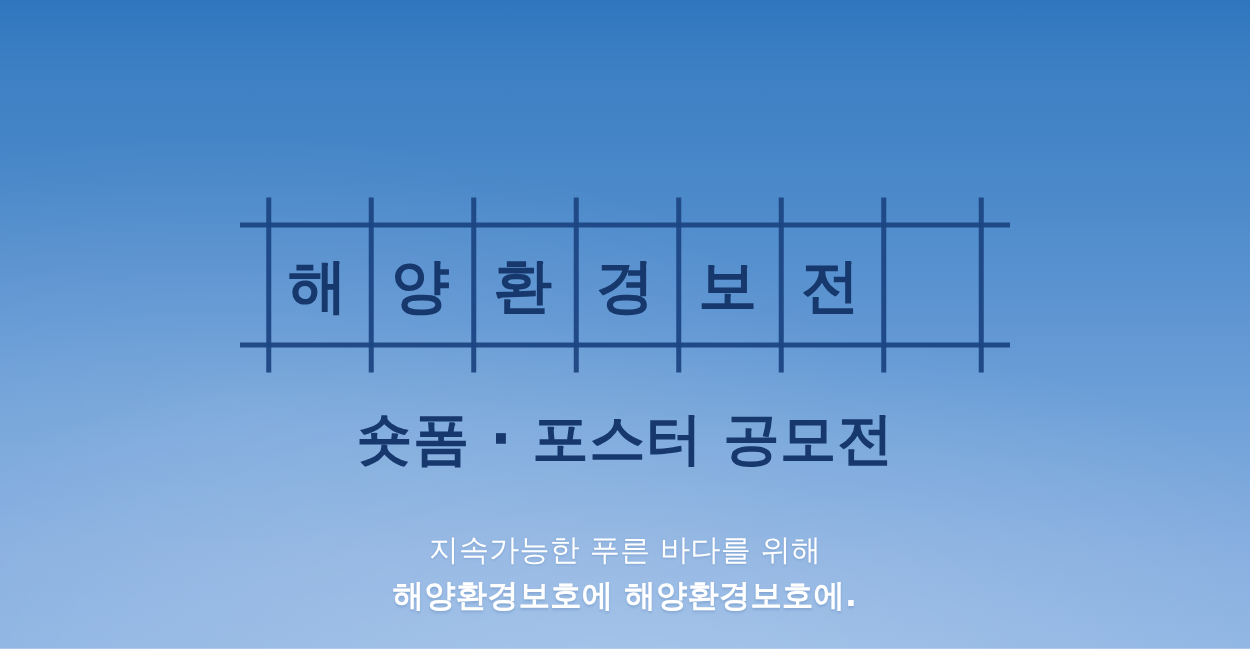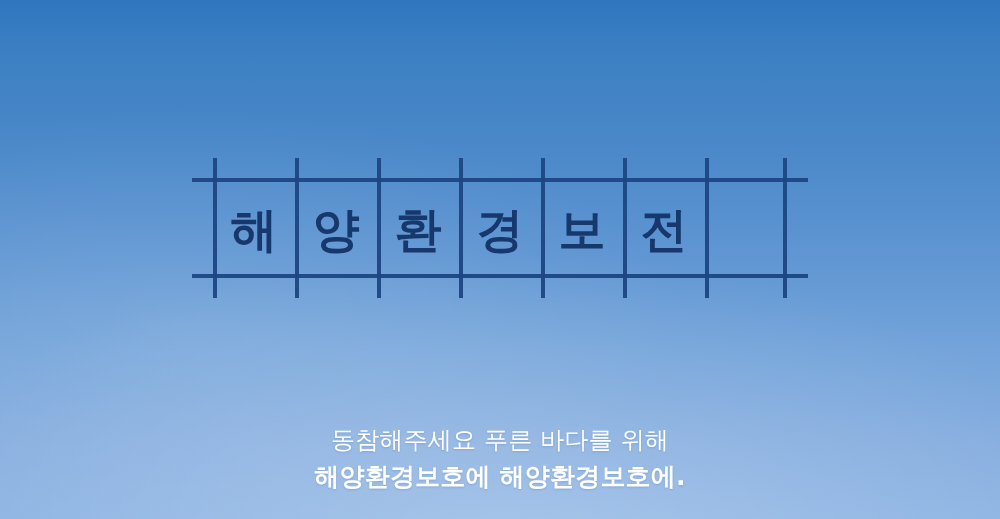--- a/index.html
+++ b/index.html
@@ -165,19 +165,20 @@
     <div class="grid-cell" style="left:328px;">
       <span class="grid-cell-char">보</span>
     </div>
     <div class="grid-cell" style="left:410px;">
       <span class="grid-cell-char">전</span>
     </div>
     <div class="grid-cell" style="left:492px;"></div>
 
   </div>
 
+  <div id="subtitle">숏폼 · 포스터  공모전</div>
 
   <div id="tagline">
-    <span id="tagline-line1">동참해주세요 푸른 바다를 위해</span>
+    <span id="tagline-line1">지속가능한 푸른 바다를 위해</span>
     <span id="tagline-line2">해양환경보호에 해양환경보호에.</span>
   </div>
 
 </div>
 
 </body></html>

